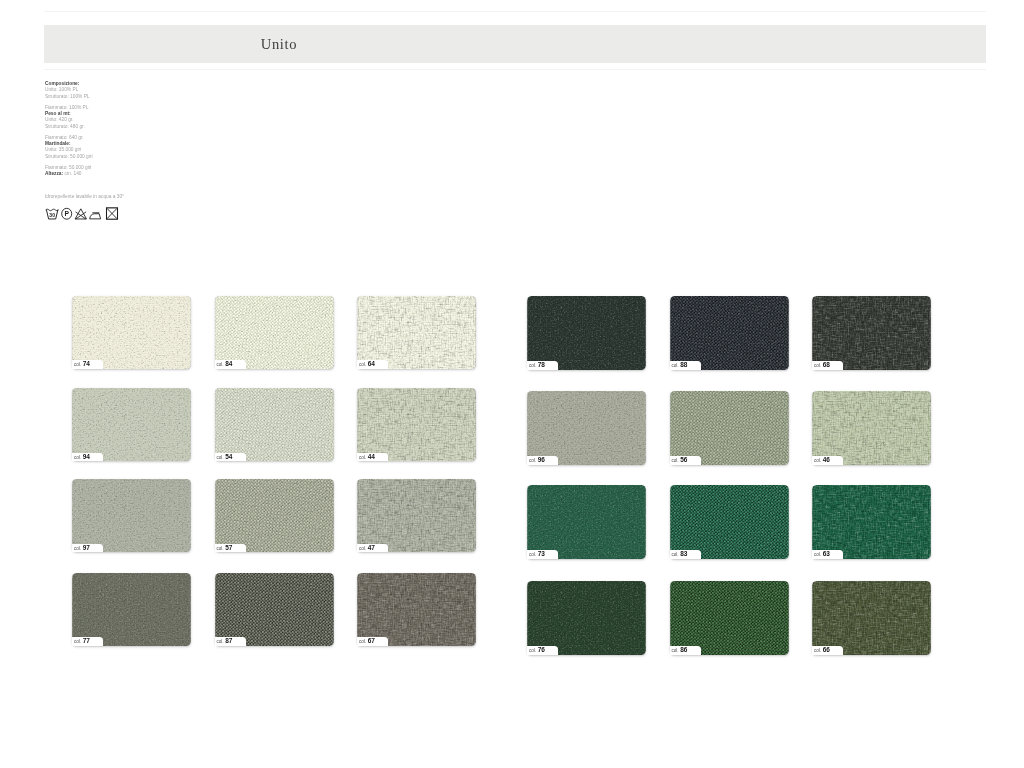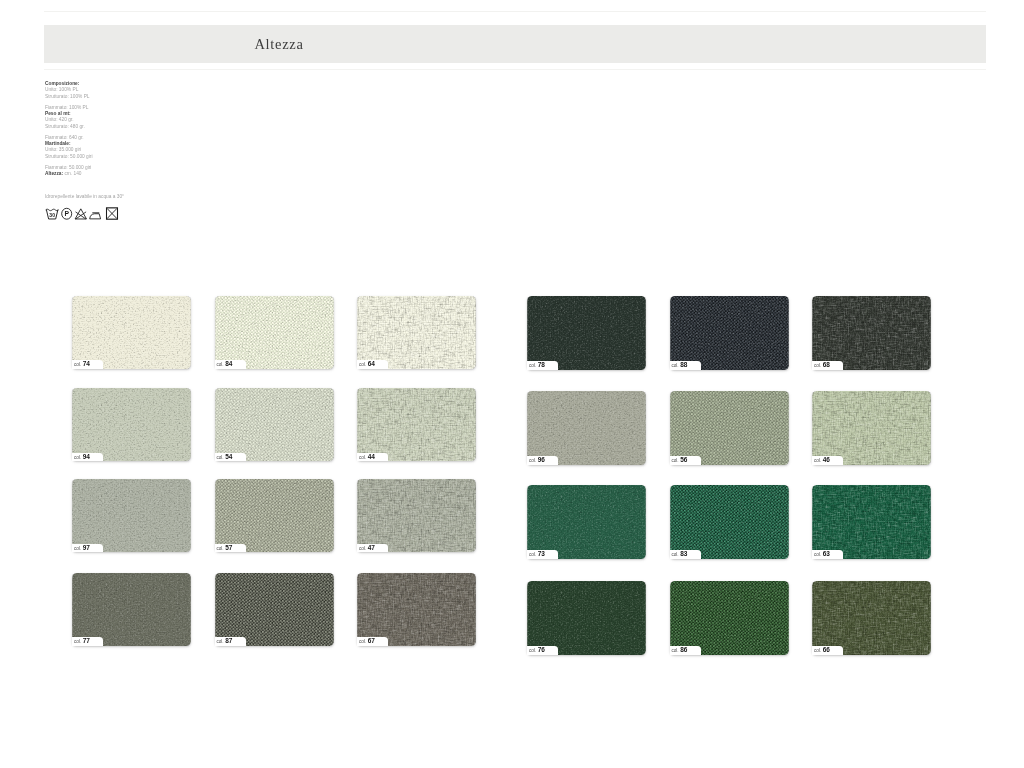--- a/index.html
+++ b/index.html
@@ -58,21 +58,21 @@
 <pattern id="wf" width="1.8" height="1.8" patternUnits="userSpaceOnUse">
  <rect y="1.05" width="1.8" height="0.75" fill="#000" opacity="0.055"></rect>
  <rect x="1.05" width="0.75" height="1.8" fill="#000" opacity="0.05"></rect>
  <rect width="0.95" height="0.95" fill="#fff" opacity="0.06"></rect>
 </pattern>
 </defs>
 </svg>
 
 <div class="topline"></div>
 <div class="hdr">
-    <div class="t">Altezza</div>
+    <div class="t">Unito</div>
   </div>
 <div class="hdrline"></div>
 
 <div class="spec">
 <p><b>Composizione:</b><br><span>Unito: 100% PL</span><br><span>Strutturato: 100% PL</span></p>
 <p><span>Fiammato: 100% PL</span><br><b>Peso al mt:</b><br><span>Unito: 420 gr.</span><br><span>Strutturato: 480 gr.</span></p>
 <p><span>Fiammato: 640 gr.</span><br><b>Martindale:</b><br><span>Unito: 35.000 giri</span><br><span>Strutturato: 50.000 giri</span></p>
 <p><span>Fiammato: 50.000 giri</span><br><b>Altezza:</b> <span>cm. 140</span></p>
 </div>
 <div class="care-note">Idrorepellente lavabile in acqua a 30°</div>

